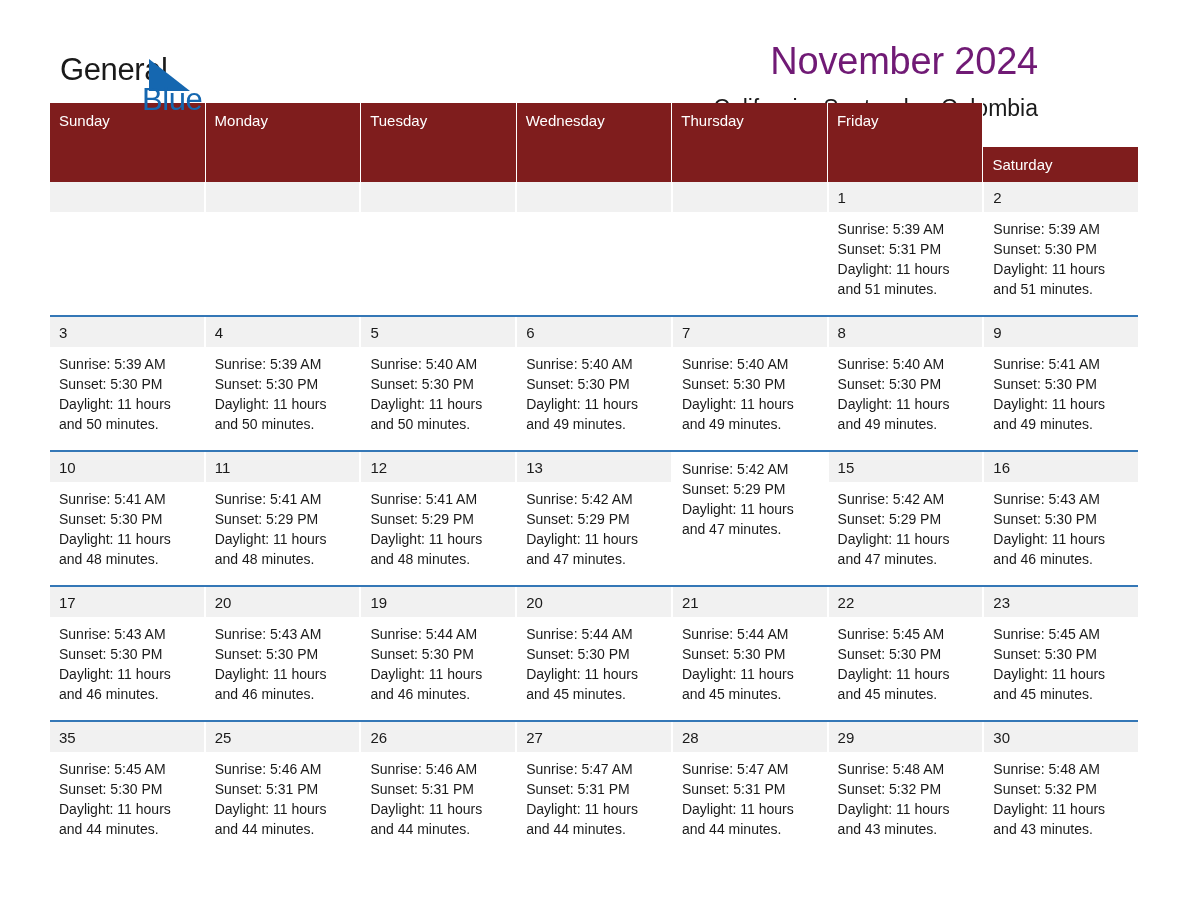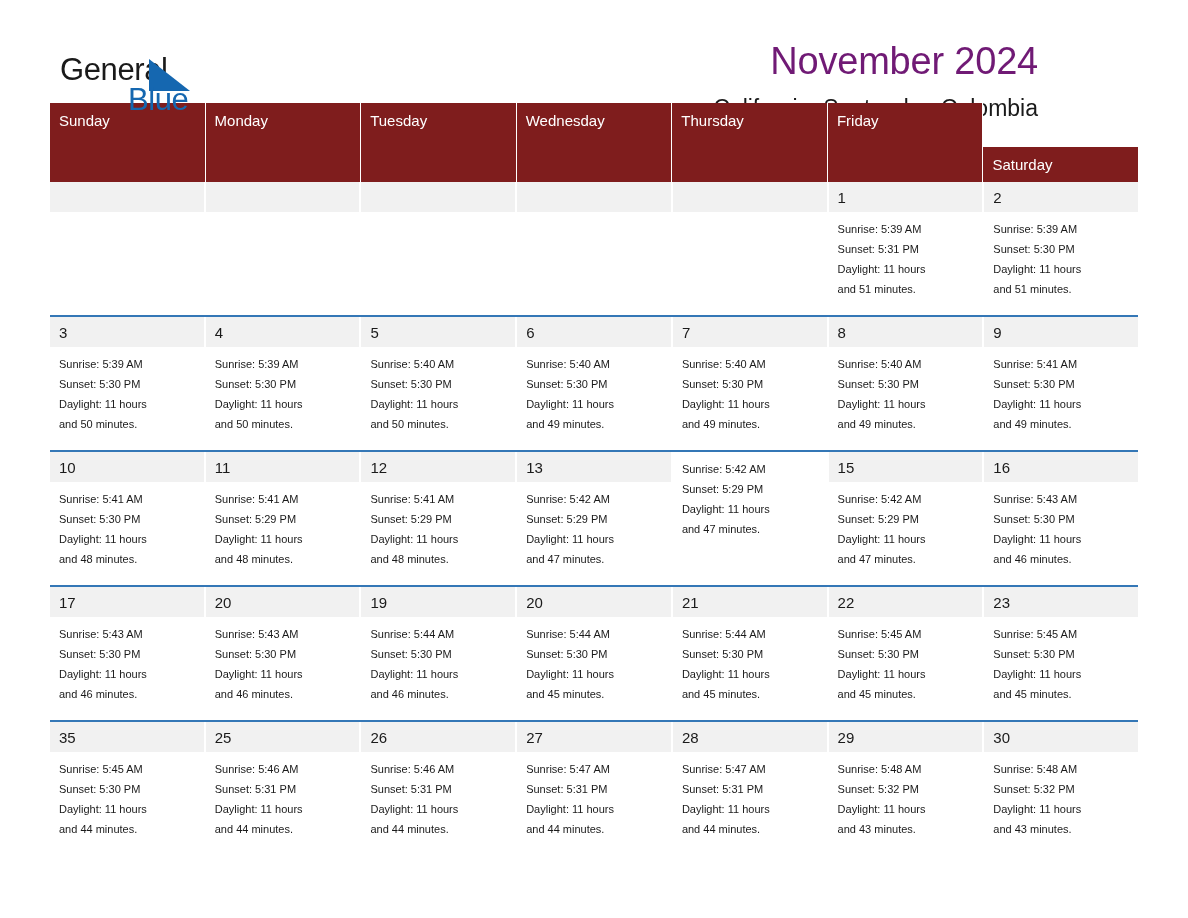--- a/index.html
+++ b/index.html
@@ -53,21 +53,21 @@
     position: absolute;
     left: 99px;
     top: 17px;
     width: 0;
     height: 0;
     border-left: 41px solid #1567b0;
     border-top: 32px solid transparent;
   }
   .logo-blue {
     position: absolute;
-    left: 78px;
+    left: 92px;
     top: 42px;
     font-size: 31px;
     letter-spacing: -0.4px;
     color: #1567b0;
     font-family: "Liberation Sans", sans-serif;
   }
 
   .titles {
     text-align: right;
     padding-right: 4px;
@@ -135,21 +135,21 @@
     line-height: 1;
     color: #1a1a1a;
     padding: 8px 0 7px 9px;
     height: 30px;
     box-sizing: border-box;
   }
   .day-number.empty { color: transparent; }
 
   .day-info {
     padding: 7px 9px 0 9px;
-    font-size: 11px;
+    font-size: 14px;
     line-height: 20px;
     color: #1a1a1a;
   }
   .day-info div { white-space: nowrap; }
 </style>
 </head>
 <body>
 
 <div class="page">
 

